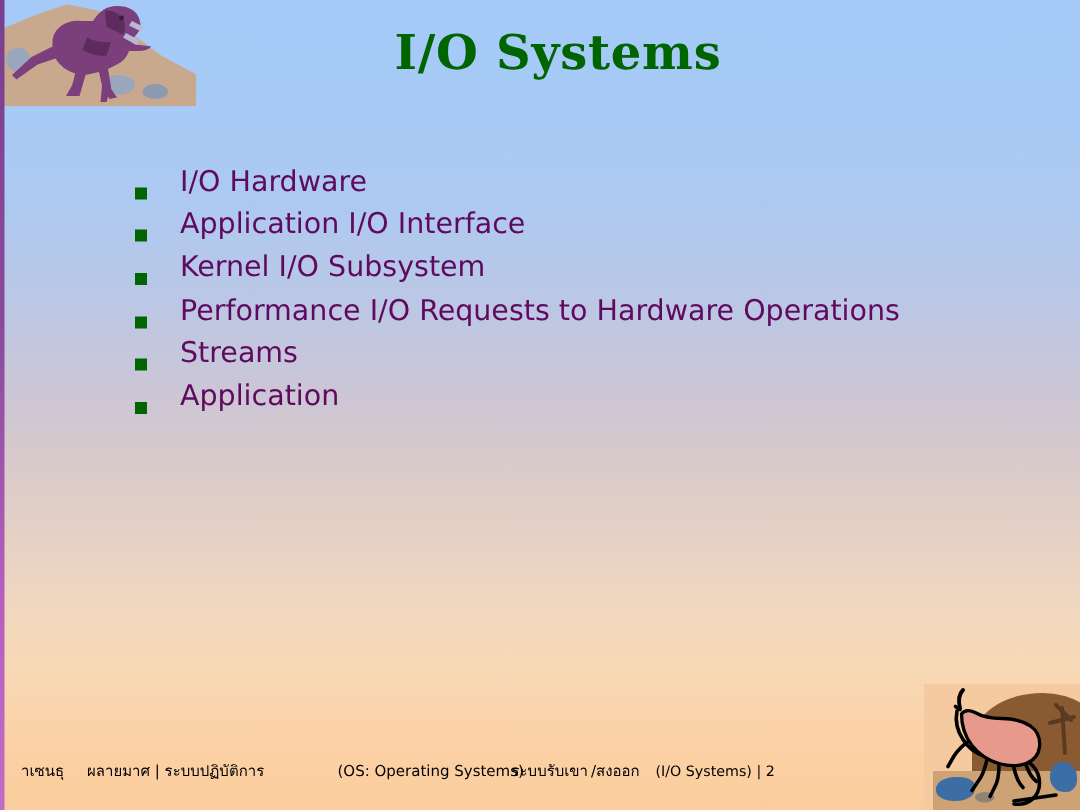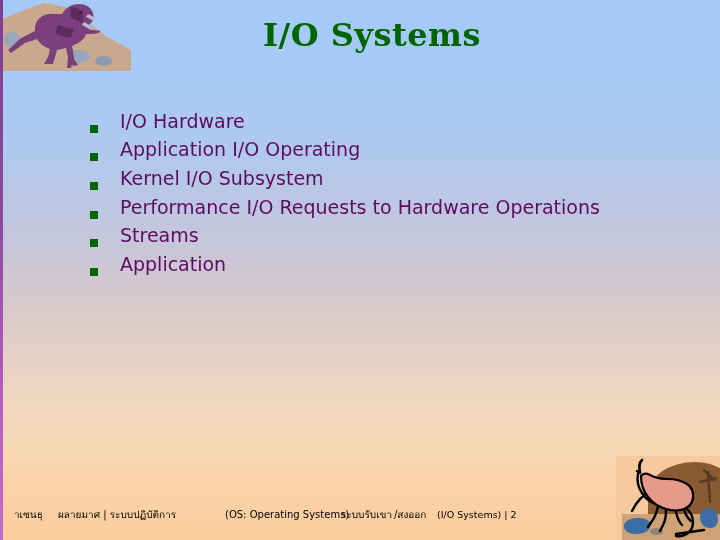--- a/index.html
+++ b/index.html
@@ -241,21 +241,21 @@
 
   <div id="title">I/O Systems</div>
 
   <div id="bullets">
     <div class="bullet-row">
       <span class="bullet-marker"></span>
       <span class="bullet-text">I/O Hardware</span>
     </div>
     <div class="bullet-row">
       <span class="bullet-marker"></span>
-      <span class="bullet-text">Application I/O Operating</span>
+      <span class="bullet-text">Application I/O Interface</span>
     </div>
     <div class="bullet-row">
       <span class="bullet-marker"></span>
       <span class="bullet-text">Kernel I/O Subsystem</span>
     </div>
     <div class="bullet-row">
       <span class="bullet-marker"></span>
       <span class="bullet-text">Performance I/O Requests to Hardware Operations</span>
     </div>
     <div class="bullet-row">

